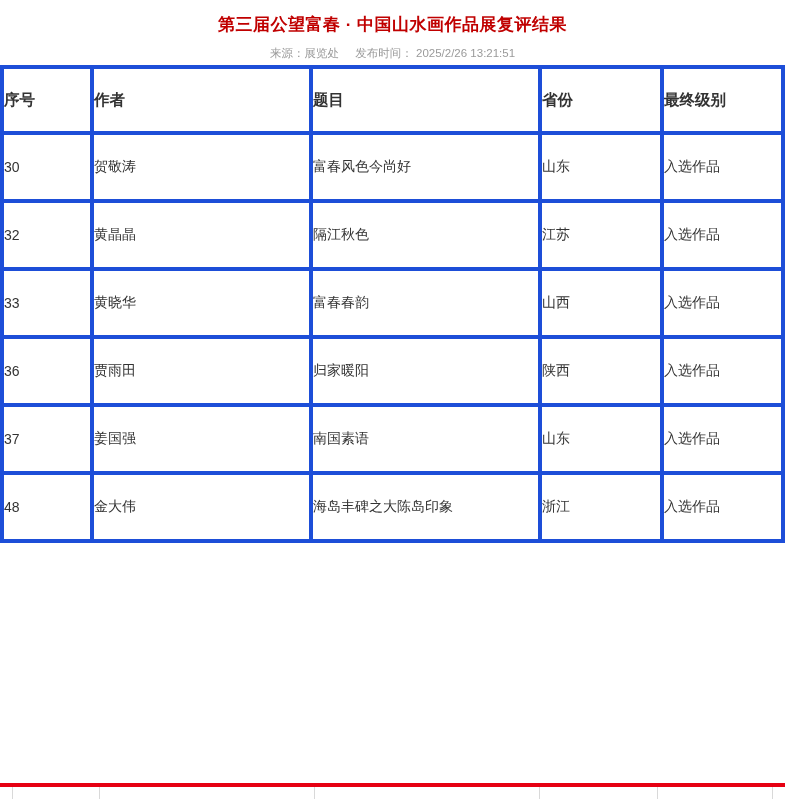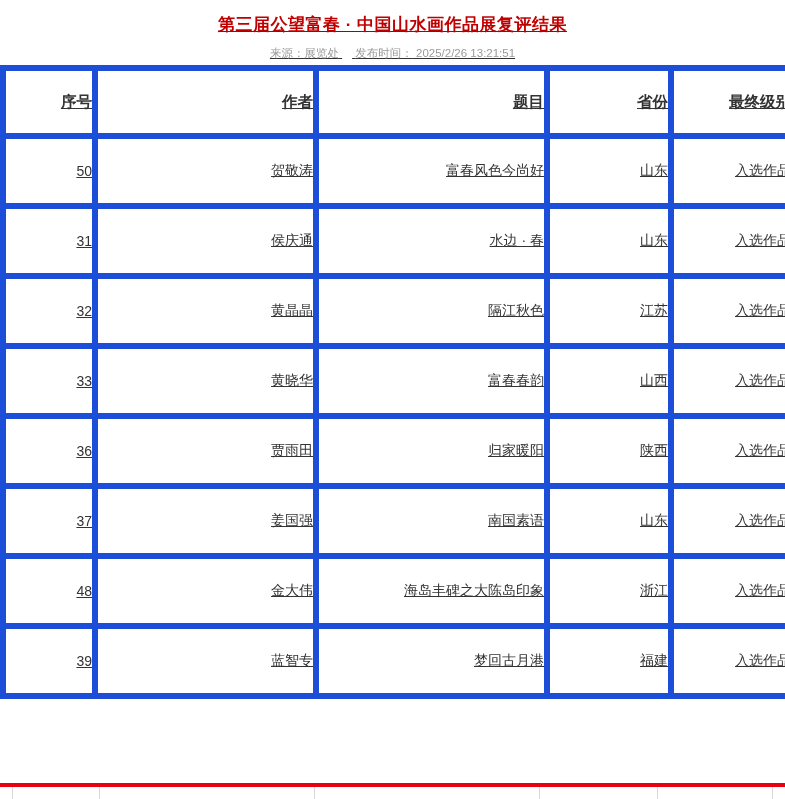--- a/index.html
+++ b/index.html
@@ -13,21 +13,20 @@
     font-family: "Liberation Sans", "DejaVu Sans", sans-serif;
     color: #333333;
     position: relative;
     overflow: hidden;
   }
   .page {
     width: 785px;
     height: 612px;
     position: relative;
     box-sizing: border-box;
-    text-decoration: underline;
   }
   .doc-title {
     text-align: center;
     color: #c00000;
     font-weight: bold;
     font-size: 17px;
     letter-spacing: 0.5px;
     padding-top: 14px;
     line-height: 1.3;
   }
@@ -44,22 +43,22 @@
   }
   table.result-table {
     border-collapse: collapse;
     margin: 0 auto;
     width: 761px;
     table-layout: fixed;
     background: #fff;
   }
   table.result-table td,
   table.result-table th {
-    border: 6px solid #1d4ed8;
-    text-align: right;
+    border: 4px solid #1d4ed8;
+    text-align: left;
     vertical-align: middle;
     font-size: 14px;
     color: #333;
     padding: 0;
   }
   table.result-table thead th {
     height: 62px;
     font-weight: bold;
     font-size: 15.5px;
   }
@@ -126,30 +125,23 @@
       <tr>
         <th class="col-no">序号</th>
         <th class="col-author">作者</th>
         <th class="col-title">题目</th>
         <th class="col-prov">省份</th>
         <th class="col-level">最终级别</th>
       </tr>
     </thead>
     <tbody>
       <tr>
-        <td class="col-no">50</td>
+        <td class="col-no">30</td>
         <td class="col-author">贺敬涛</td>
         <td class="col-title">富春风色今尚好</td>
-        <td class="col-prov">山东</td>
-        <td class="col-level">入选作品</td>
-      </tr>
-      <tr>
-        <td class="col-no">31</td>
-        <td class="col-author">侯庆通</td>
-        <td class="col-title">水边 · 春</td>
         <td class="col-prov">山东</td>
         <td class="col-level">入选作品</td>
       </tr>
       <tr>
         <td class="col-no">32</td>
         <td class="col-author">黄晶晶</td>
         <td class="col-title">隔江秋色</td>
         <td class="col-prov">江苏</td>
         <td class="col-level">入选作品</td>
       </tr>
@@ -174,27 +166,20 @@
         <td class="col-prov">山东</td>
         <td class="col-level">入选作品</td>
       </tr>
       <tr>
         <td class="col-no">48</td>
         <td class="col-author">金大伟</td>
         <td class="col-title">海岛丰碑之大陈岛印象</td>
         <td class="col-prov">浙江</td>
         <td class="col-level">入选作品</td>
       </tr>
-      <tr>
-        <td class="col-no">39</td>
-        <td class="col-author">蓝智专</td>
-        <td class="col-title">梦回古月港</td>
-        <td class="col-prov">福建</td>
-        <td class="col-level">入选作品</td>
-      </tr>
     </tbody>
   </table>
 
   <div class="red-rule"></div>
 
   <div class="bottom-strip">
     <div class="cell-div" style="left:86px;"></div>
     <div class="cell-div" style="left:301px;"></div>
     <div class="cell-div" style="left:526px;"></div>
     <div class="cell-div" style="left:644px;"></div>

